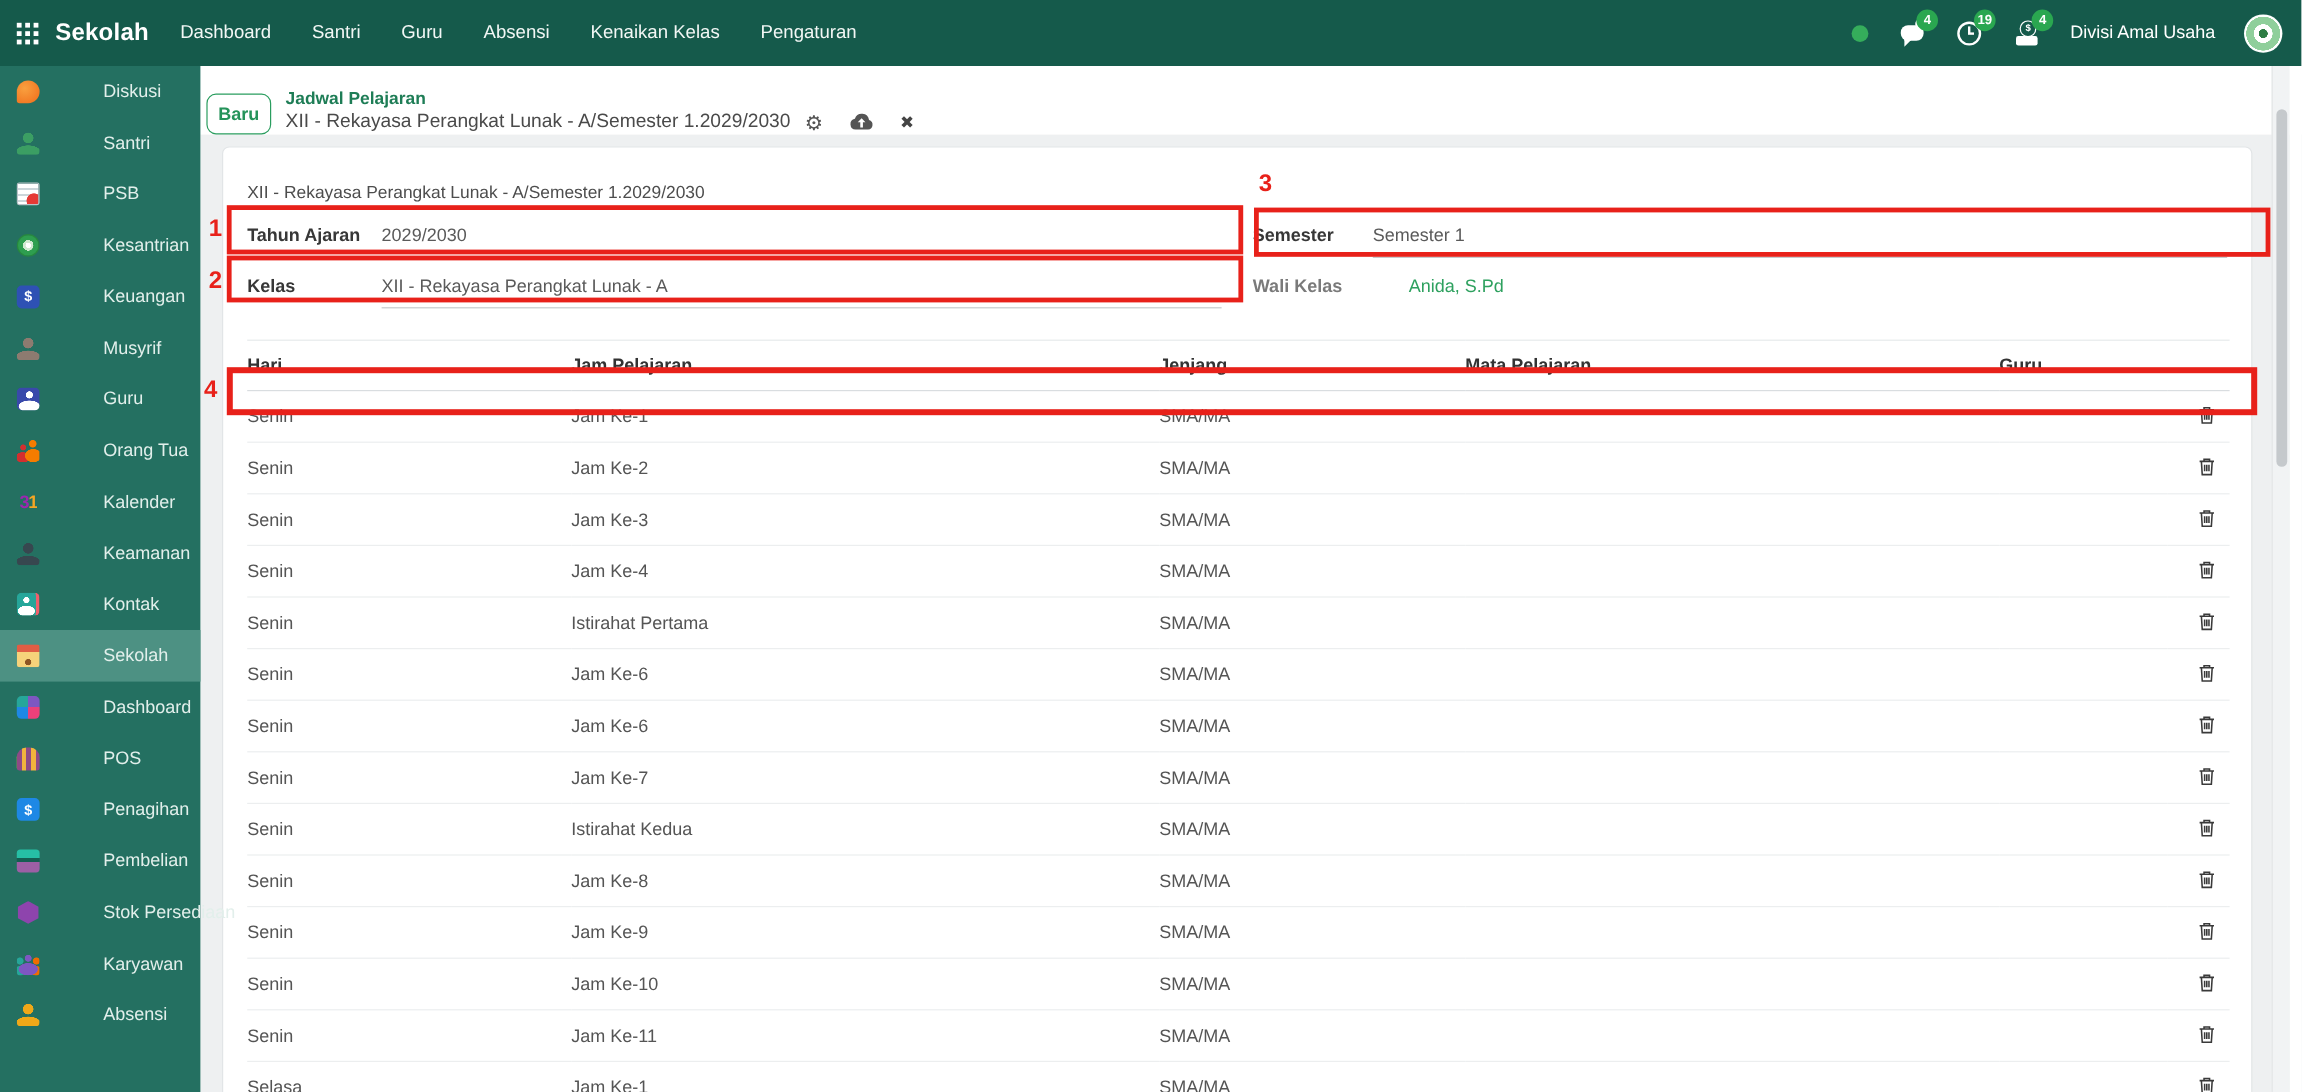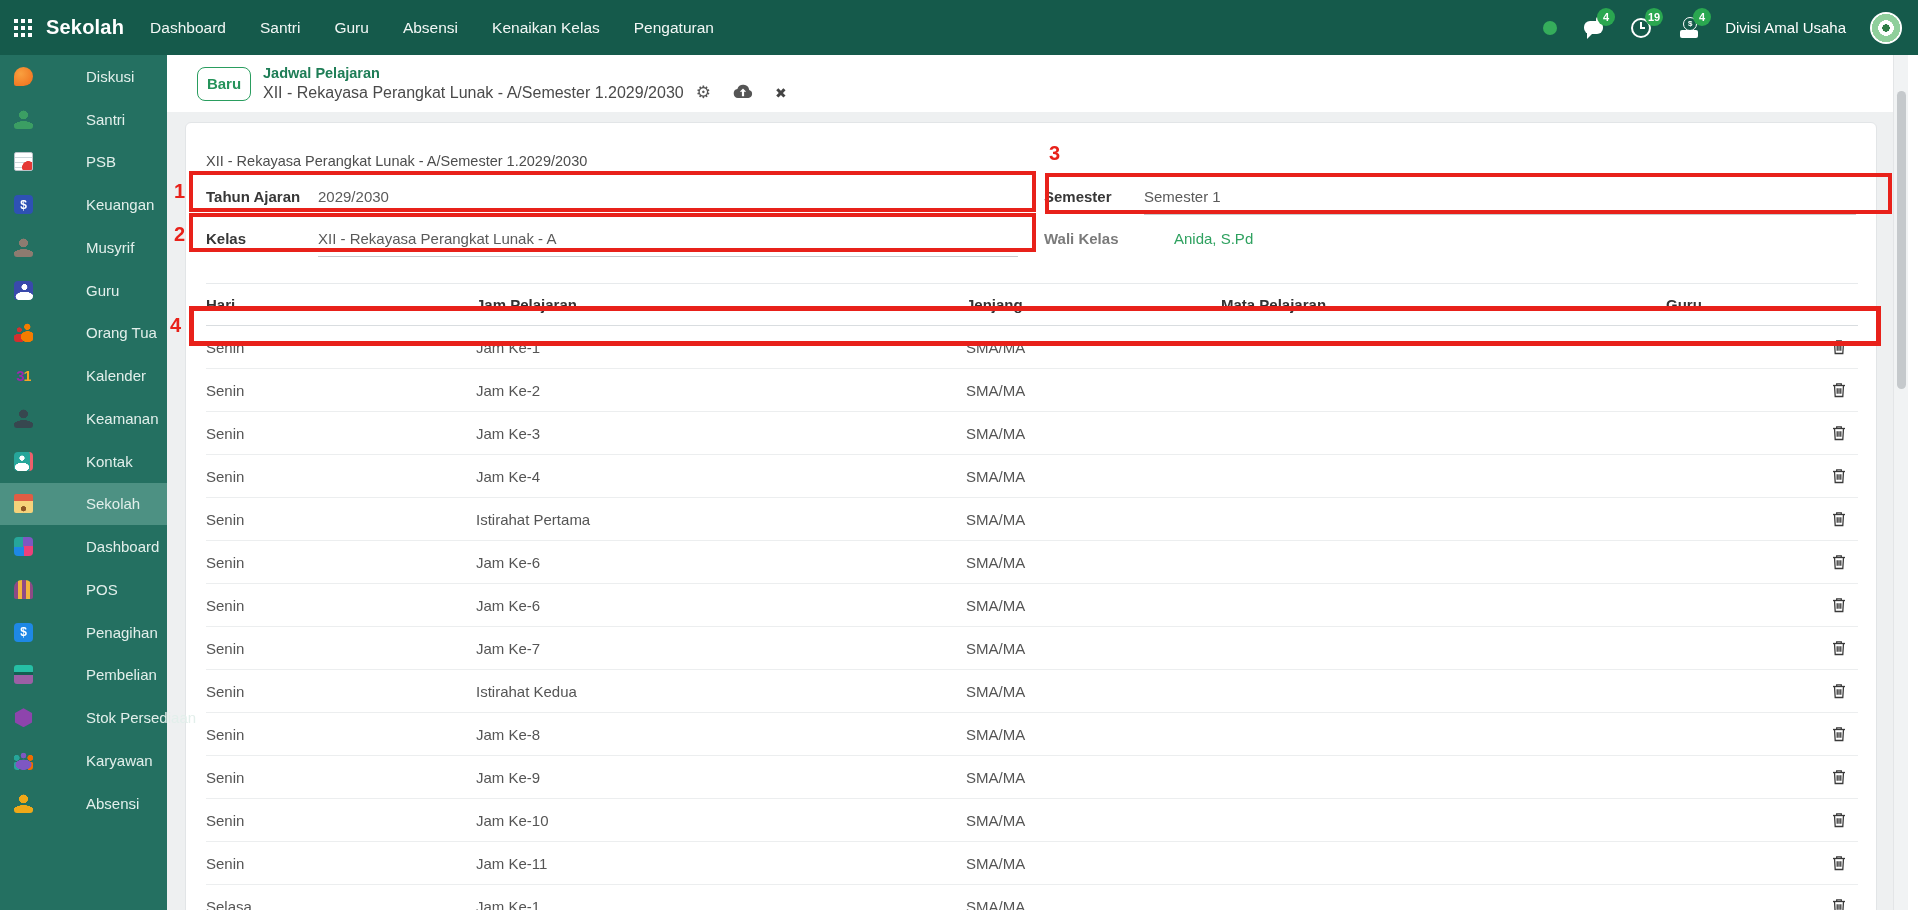--- a/index.html
+++ b/index.html
@@ -97,21 +97,21 @@
     radial-gradient(circle at 14% 36%, #26a69a 13%, transparent 16%),
     radial-gradient(circle at 86% 36%, #ef6c00 13%, transparent 16%),
     radial-gradient(28% 22% at 12% 80%, #26a69a 90%, transparent 100%),
     radial-gradient(28% 22% at 88% 80%, #ef6c00 90%, transparent 100%); }
   .icon-absensi { --c:#f0a818; }
   .icon-perekrutan { border-radius:50%;
     background:radial-gradient(circle at 50% 52%, #0c6e63 26%, #16b3a2 28%); }
 
   
   .header-band { position:absolute; left:167px; top:55px; right:0; height:57px; background:#fff;
-    display:flex; align-items:center; padding-left:30px; z-index:10; }
+    display:flex; align-items:flex-end; padding-left:5px; z-index:10; }
   .new-btn { width:54px; height:34px; border:1.5px solid #2a9d5f; border-radius:8px; background:#fff;
     color:#25935a; font-size:15px; font-weight:700; cursor:pointer; flex:none;
     font-family:inherit; }
   .crumb-block { margin-left:12px; line-height:1.25; }
   .crumb-title { font-size:14.5px; font-weight:700; color:#1e7d56; }
   .crumb-sub { font-size:16px; color:#4a4a4a; display:flex; align-items:center; }
   .hdr-ico { margin-left:22px; cursor:pointer; color:#555; font-size:17px; line-height:1; }
   .hdr-ico.first { margin-left:12px; }
   .close-x { font-size:14px; font-weight:700; color:#444; }
 
@@ -206,20 +206,24 @@
       </div>
       <div class="side-item">
         <span class="icon icon-santri"></span>
         <span class="side-label">Santri</span>
       </div>
       <div class="side-item">
         <span class="icon icon-psb"></span>
         <span class="side-label">PSB</span>
       </div>
       <div class="side-item">
+        <span class="icon icon-kesantrian"></span>
+        <span class="side-label">Kesantrian</span>
+      </div>
+      <div class="side-item">
         <span class="icon icon-keuangan"></span>
         <span class="side-label">Keuangan</span>
       </div>
       <div class="side-item">
         <span class="icon icon-musyrif"></span>
         <span class="side-label">Musyrif</span>
       </div>
       <div class="side-item">
         <span class="icon icon-guru"></span>
         <span class="side-label">Guru</span>

